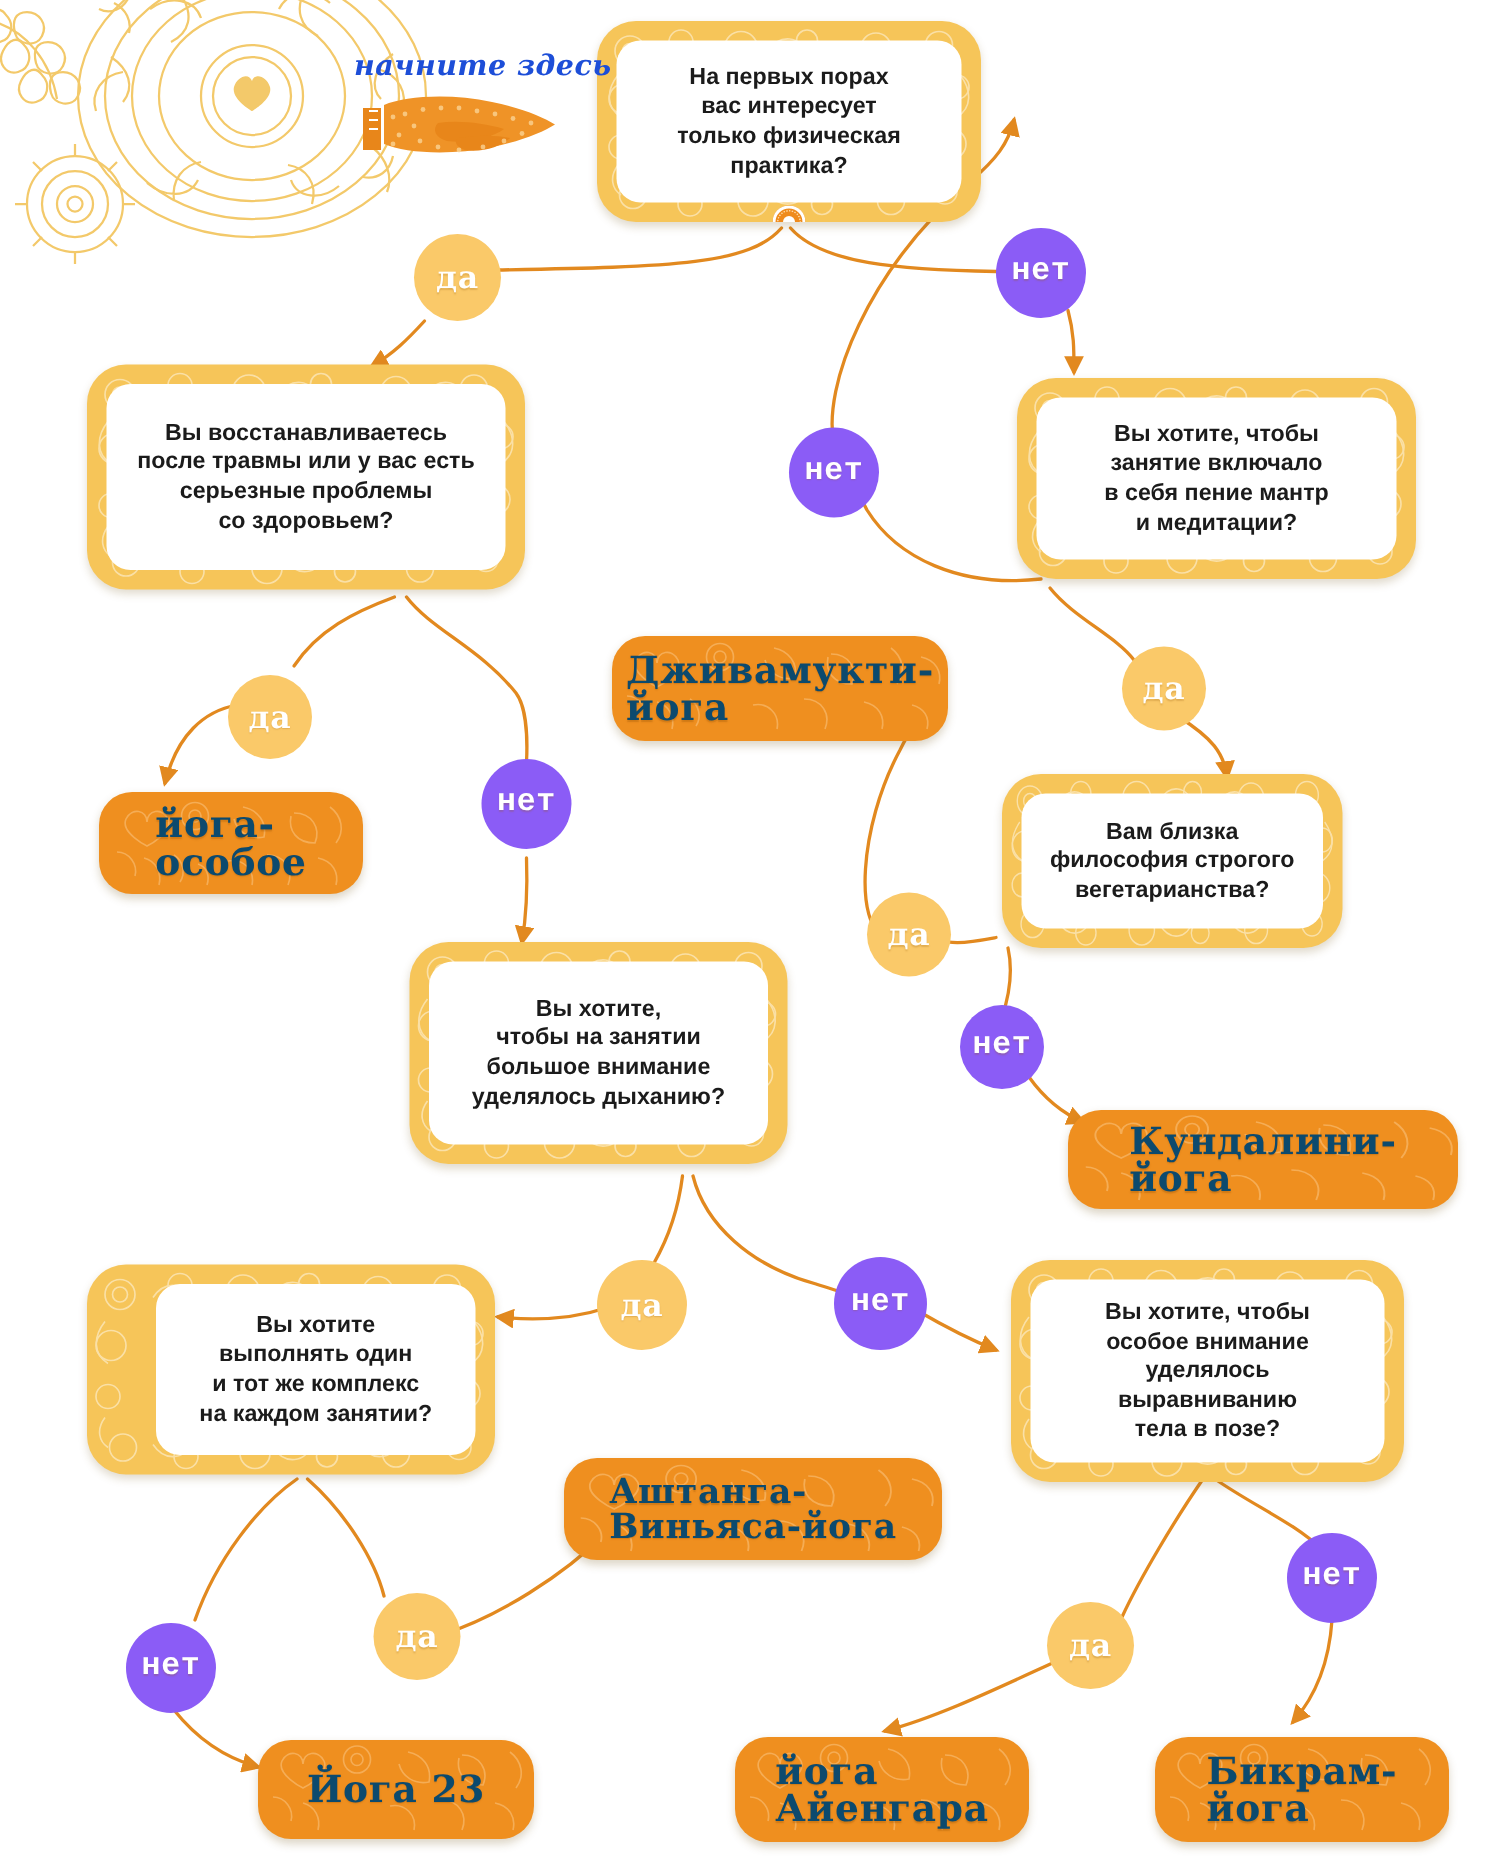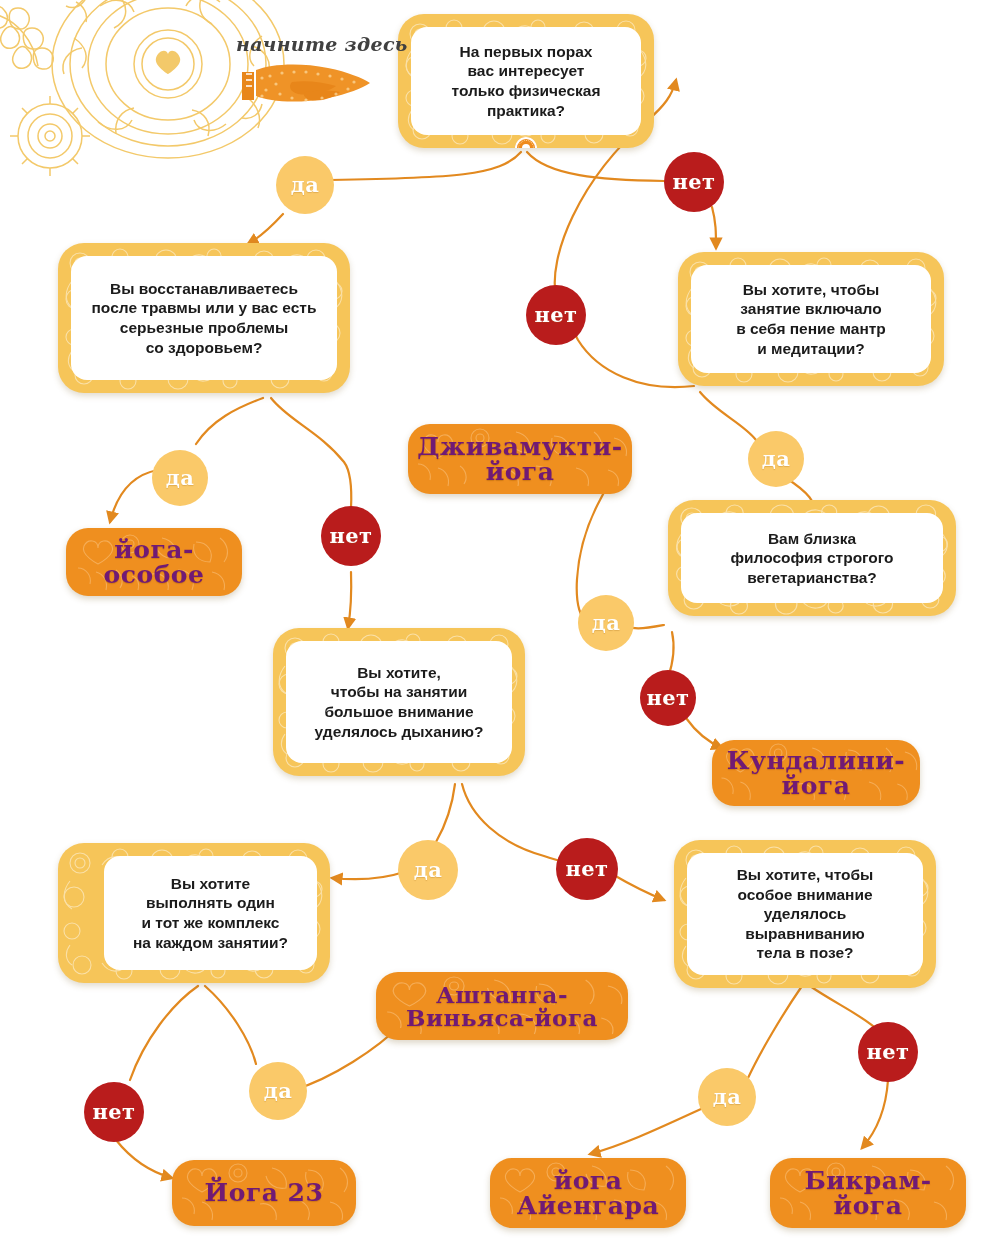--- a/index.html
+++ b/index.html
@@ -12,21 +12,21 @@
   #stage{position:relative;width:1000px;height:1249px;overflow:hidden;background:#fff;}
 
   
   #wires{position:absolute;left:0;top:0;width:1000px;height:1249px;z-index:2;pointer-events:none;}
 
   
   #ornament{position:absolute;left:-10px;top:-14px;width:420px;height:210px;z-index:1;}
   #starthere{
     position:absolute;left:236px;top:33px;z-index:4;
     font-family:"DejaVu Serif", serif;font-style:italic;font-weight:700;
-    font-size:19px;color:#404040;letter-spacing:.3px;white-space:nowrap;
+    font-size:19px;color:#1d4ed8;letter-spacing:.3px;white-space:nowrap;
   }
   #hand{position:absolute;left:236px;top:56px;width:140px;height:60px;z-index:4;}
 
   
   .qbox{
     position:absolute;z-index:3;
     border-radius:26px;
     background:#f6c559;
     box-shadow:0 3px 6px rgba(120,90,30,.22);
     padding:13px;
@@ -75,34 +75,34 @@
     background:#ef8f1f;
     box-shadow:0 3px 6px rgba(120,90,30,.25);
     display:flex;align-items:center;justify-content:center;
     overflow:hidden;box-sizing:border-box;
   }
   .rbox .pattern{position:absolute;left:0;top:0;width:100%;height:100%;opacity:.5;}
   .rbox .rtext{
     position:relative;
     font-family:"DejaVu Serif", serif;
     font-weight:700;font-size:25px;line-height:1.02;
-    color:#701a75;text-align:center;white-space:pre-line;
+    color:#0c4a6e;white-space:pre-line;
     letter-spacing:.5px;
     text-shadow:0 1px 1px rgba(150,80,0,.35);
   }
 
   
   .bubble{
     position:absolute;z-index:4;border-radius:50%;
     display:flex;align-items:center;justify-content:center;
     font-family:"DejaVu Serif", serif;font-weight:700;
     color:#ffffff;
   }
   .bubble.yes{background:#fac969;}
-  .bubble.no{background:#b91c1c;}
+  .bubble.no{background:#8b5cf6;font-family:Liberation Mono, monospace;}
   .bubble span{
     position:relative;top:-1px;
     font-size:21px;letter-spacing:.5px;
     text-shadow:0 1px 1px rgba(150,90,10,.25);
     text-align:right;
   }
 </style>
 </head>
 <body>
 
@@ -331,21 +331,21 @@
     </svg>
     <div class="inner">
       <div class="qtext">Вы хотите, чтобы
 занятие включало
 в себя пение мантр
 и медитации?</div>
     </div>
 
   </div>
 
-  <div class="qbox" style="left:668px;top:500px;width:288px;height:116px;">
+  <div class="qbox" style="left:668px;top:516px;width:227px;height:116px;">
     <svg class="pattern" viewBox="0 0 268 116" preserveAspectRatio="none">
       <g fill="none" stroke="#ffffff" stroke-width="1.1" opacity=".85">
         <circle cx="22" cy="18" r="10"></circle>
           <circle cx="22" cy="18" r="5"></circle>
         <circle cx="62" cy="13" r="8"></circle>
           <circle cx="106" cy="16" r="11"></circle>
         <circle cx="150" cy="12" r="7"></circle>
           <circle cx="196" cy="16" r="10"></circle>
         <circle cx="240" cy="14" r="9"></circle>
           <circle cx="252" cy="44" r="8"></circle>
@@ -506,21 +506,21 @@
         <path d="M10 40c8 0 14 8 12 16M30 44c8 2 12 10 10 18"></path>
         <path d="M94 46c10-2 18 6 16 16M128 42c12 0 18 10 14 20"></path>
         <path d="M168 44c10 2 14 10 12 18M200 46c8 2 12 8 10 16"></path>
         <path d="M52 42c6 4 8 12 4 18"></path>
       </g>
     </svg>
     <div class="rtext">Дживамукти-
 йога</div>
   </div>
 
-  <div class="rbox" style="left:712px;top:740px;width:208px;height:66px;">
+  <div class="rbox" style="left:712px;top:740px;width:260px;height:66px;">
     <svg class="pattern" viewBox="0 0 220 66" preserveAspectRatio="none">
       <g fill="none" stroke="#ffd9a8" stroke-width="1.1" opacity=".8">
         <path d="M16 14c4-8 14-6 14 2 0-8 10-10 14-2 4 9-14 18-14 18S12 23 16 14z"></path>
         <circle cx="70" cy="13" r="9"></circle>
           <circle cx="70" cy="13" r="4"></circle>
         <path d="M106 8c10 2 16 10 14 20-10 2-18-4-20-12"></path>
         <path d="M144 10c12 0 18 10 14 20-12 0-18-8-16-18"></path>
         <path d="M184 8c8 6 10 16 4 24"></path>
         <path d="M204 12c10 2 14 10 12 18"></path>
         <path d="M10 38c8 0 14 8 12 16M30 42c8 2 12 10 10 18"></path>

